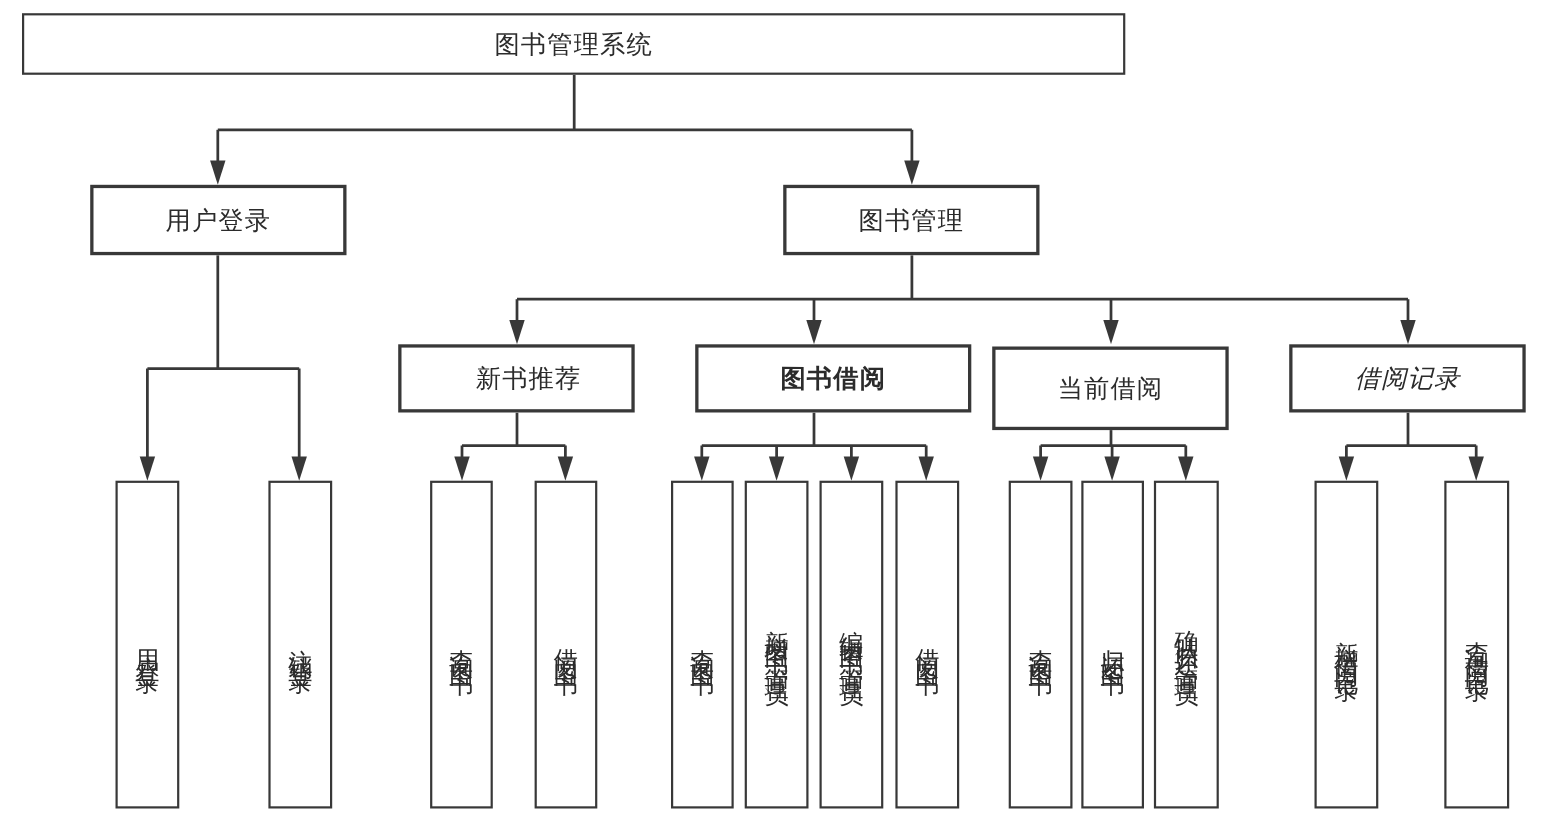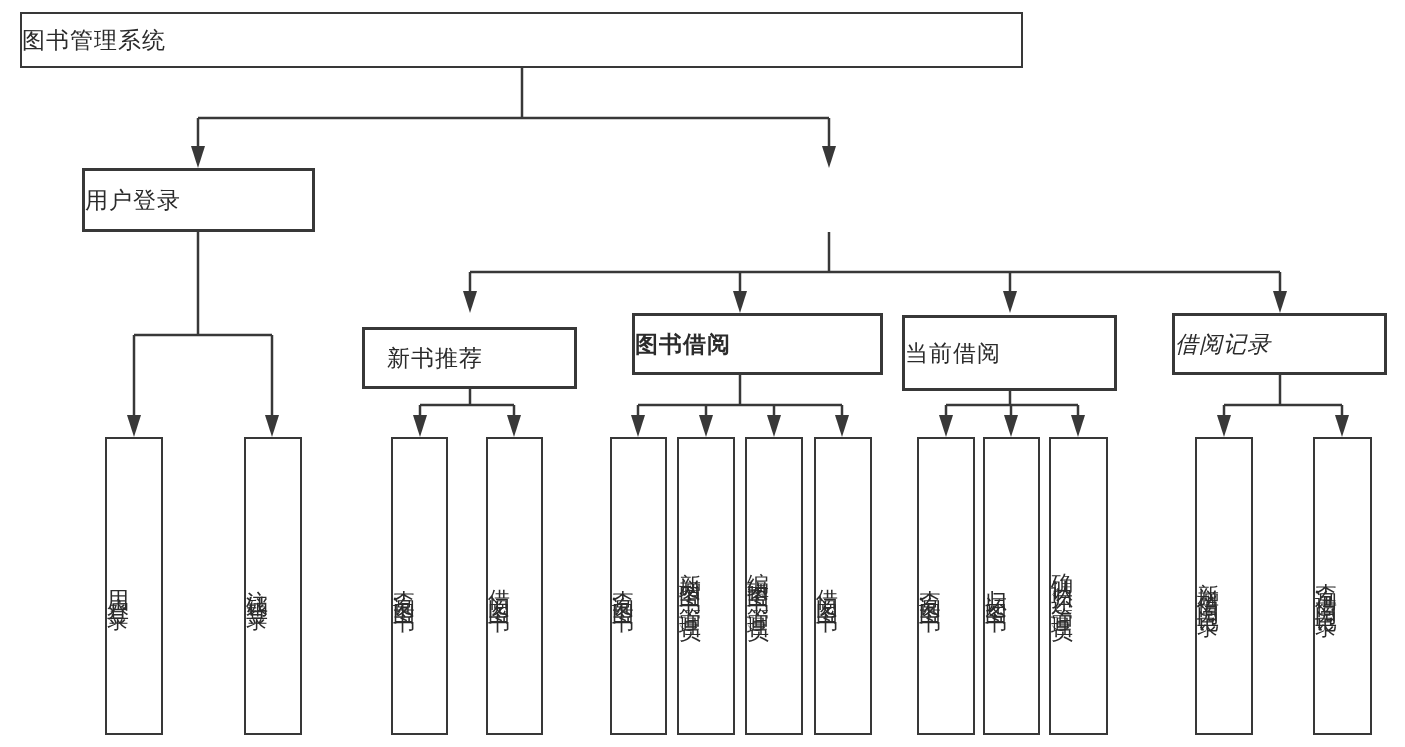--- a/index.html
+++ b/index.html
@@ -12,21 +12,21 @@
     overflow: hidden;
   }
   .wires { position: absolute; left: 0; top: 0; width: 1405px; height: 747px; }
   .box {
     position: absolute;
     box-sizing: border-box;
     border: 3px solid #383838;
     background: #ffffff;
     display: flex;
     align-items: center;
-    justify-content: flex-start;
+    justify-content: center;
     color: #2b2b2b;
   }
   .box--root  { border-width: 2.5px; }
   .box--leaf  { border-width: 2.5px; }
   .h-label { font-size: 23px; letter-spacing: 1px; white-space: nowrap; }
   .v-label {
     writing-mode: vertical-rl;
     text-orientation: mixed;
     font-size: 22px;
     letter-spacing: 7px;
@@ -119,22 +119,25 @@
     </g>
   </svg>
 
   <div class="box box--root" style="left:20px; top:12px; width:1003px; height:56px;">
     <span class="h-label">图书管理系统</span>
   </div>
 
   <div class="box" style="left:82px; top:168px; width:233px; height:64px;">
     <span class="h-label">用户登录</span>
   </div>
+  <div class="box" style="left:712px; top:168px; width:233px; height:64px;">
+    <span class="h-label">图书管理</span>
+  </div>
 
-  <div class="box" style="left:362px; top:327px; width:215px; height:62px;padding-left:22px;">
+  <div class="box" style="left:362px; top:313px; width:215px; height:62px;padding-left:22px;">
     <span class="h-label">新书推荐</span>
   </div>
   <div class="box" style="left:632px; top:313px; width:251px; height:62px;font-weight:bold;">
     <span class="h-label">图书借阅</span>
   </div>
   <div class="box" style="left:902px; top:315px; width:215px; height:76px;">
     <span class="h-label">当前借阅</span>
   </div>
   <div class="box" style="left:1172px; top:313px; width:215px; height:62px;font-style:italic;">
     <span class="h-label">借阅记录</span>

